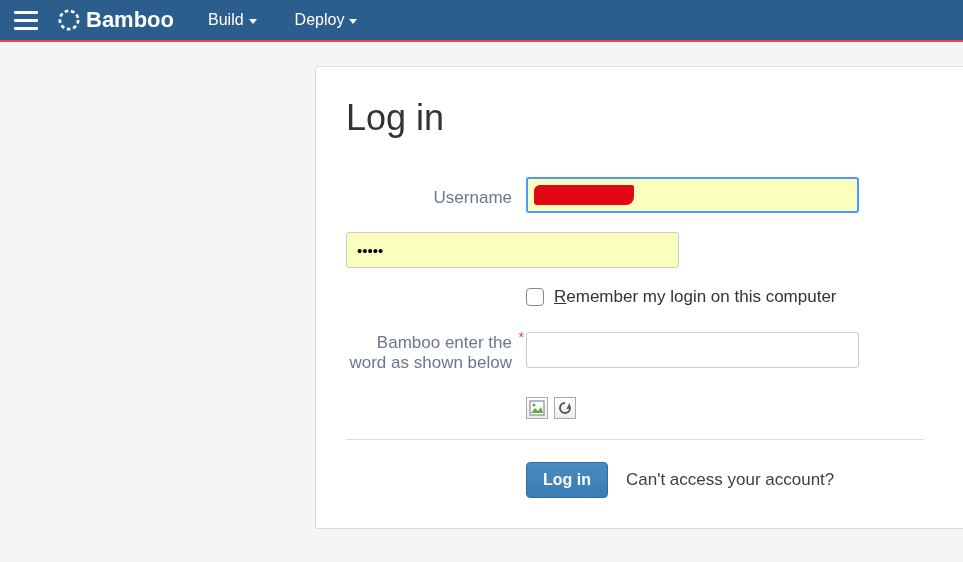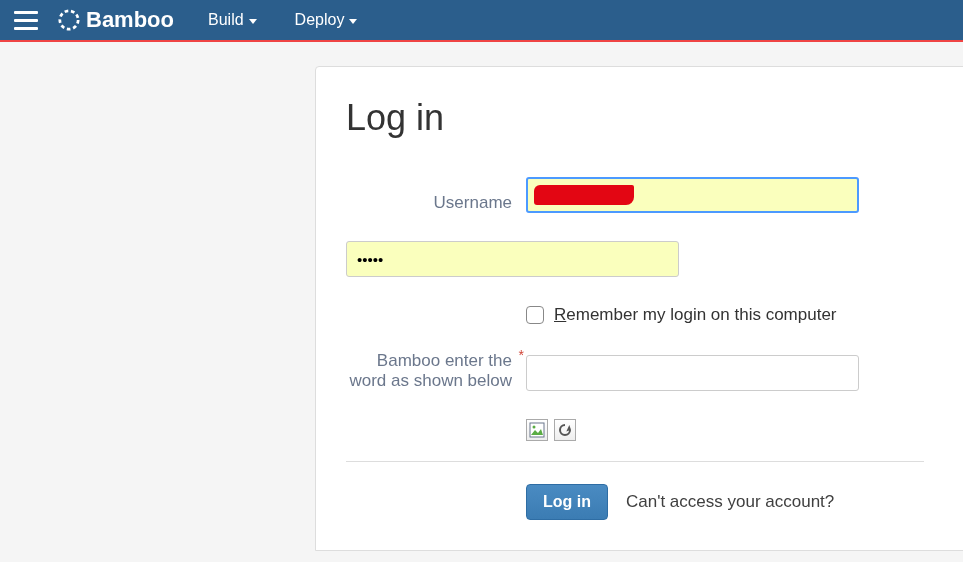--- a/index.html
+++ b/index.html
@@ -78,22 +78,22 @@
       width: 650px;
     }
     .page-title {
       font-size: 36px;
       font-weight: 400;
       color: #333;
       margin-bottom: 38px;
     }
     .form-row {
       display: flex;
-      align-items: flex-end;
-      margin-bottom: 28px;
+      align-items: center;
+      margin-bottom: 19px;
     }
     .form-label {
       width: 180px;
       text-align: right;
       color: #6b778c;
       font-size: 17px;
       padding-right: 14px;
       padding-top: 6px;
       position: relative;
     }

